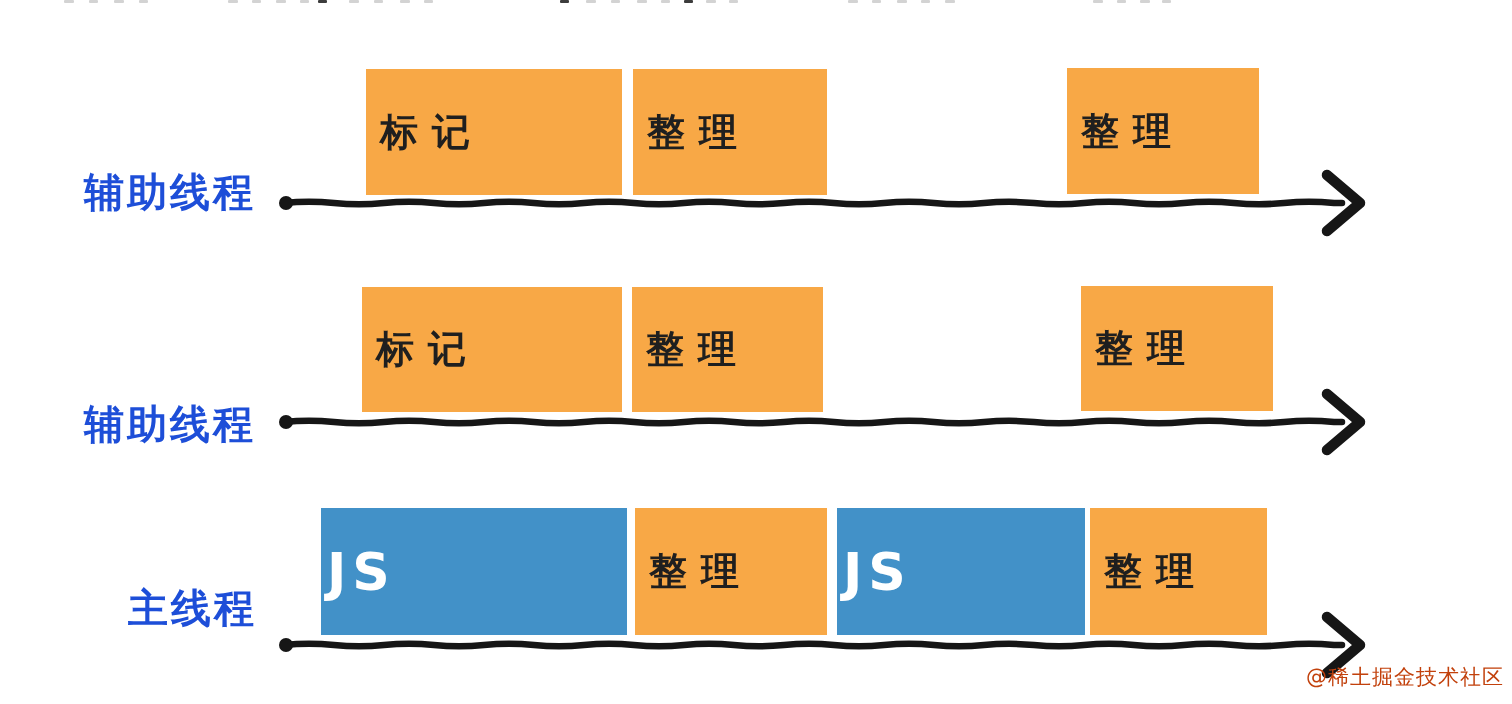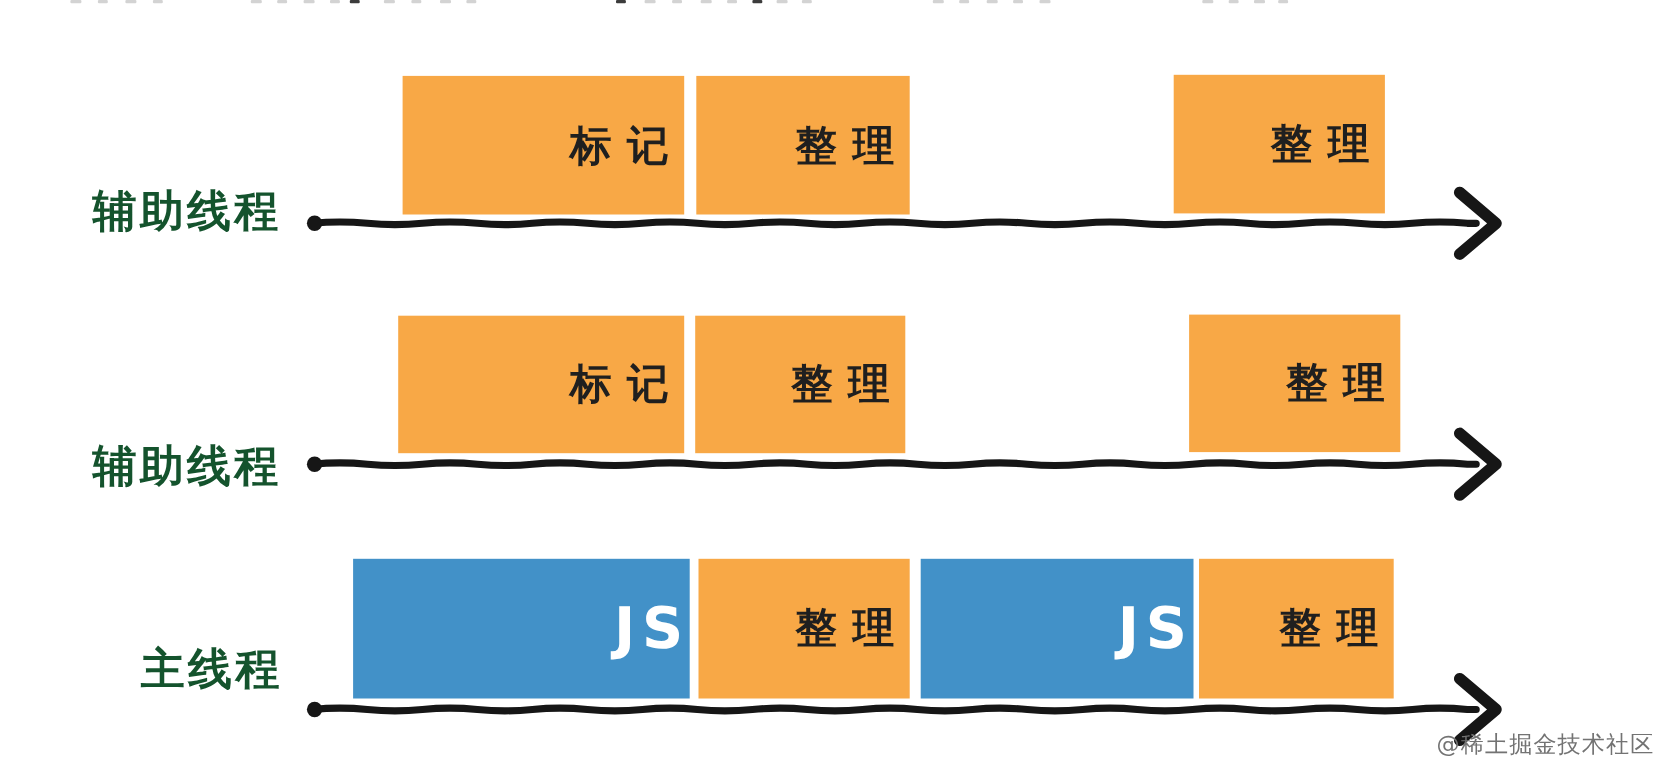--- a/index.html
+++ b/index.html
@@ -3,36 +3,36 @@
 <meta charset="utf-8">
 <style>
   html,body{margin:0;padding:0;background:#ffffff;}
   #canvas{
     position:relative;width:1512px;height:704px;overflow:hidden;
     background:#ffffff;font-family:"DejaVu Sans",sans-serif;
   }
   .top-mark{position:absolute;top:0;height:3px;border-radius:1px;}
   .row-label{
     position:absolute;transform:translateY(-50%);
-    font-size:40px;font-weight:700;color:#14532d;letter-spacing:3px;white-space:nowrap;
+    font-size:40px;font-weight:700;color:#1d4ed8;letter-spacing:3px;white-space:nowrap;
   }
   svg.axis{position:absolute;overflow:visible;}
   .block{
-    position:absolute;display:flex;align-items:center;justify-content:flex-end;
+    position:absolute;display:flex;align-items:center;justify-content:flex-start;
   }
   .block.orange{background:#F8A846;}
   .block.blue{background:#4291C8;}
   .block-label{
     font-size:38px;font-weight:700;letter-spacing:14px;text-indent:14px;
     color:#1f1f1f;white-space:nowrap;
   }
   .block.blue .block-label{color:#ffffff;letter-spacing:6px;text-indent:6px;font-size:52px;}
   #watermark{
     position:absolute;right:8px;top:663px;
-    font-size:21px;color:#737373;letter-spacing:1px;
+    font-size:21px;color:#c2410c;letter-spacing:1px;
   }
 </style>
 </head>
 <body>
 
 <div id="canvas">
 
   <div id="top-marks">
       <span class="top-mark" style="left: 64px; width: 10px; background: rgb(211, 211, 211);"></span>
       <span class="top-mark" style="left: 89px; width: 9px; background: rgb(211, 211, 211);"></span>

